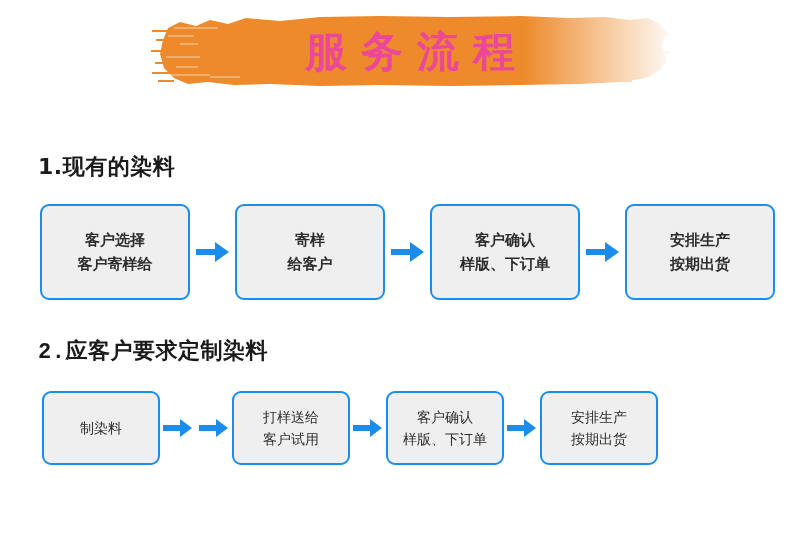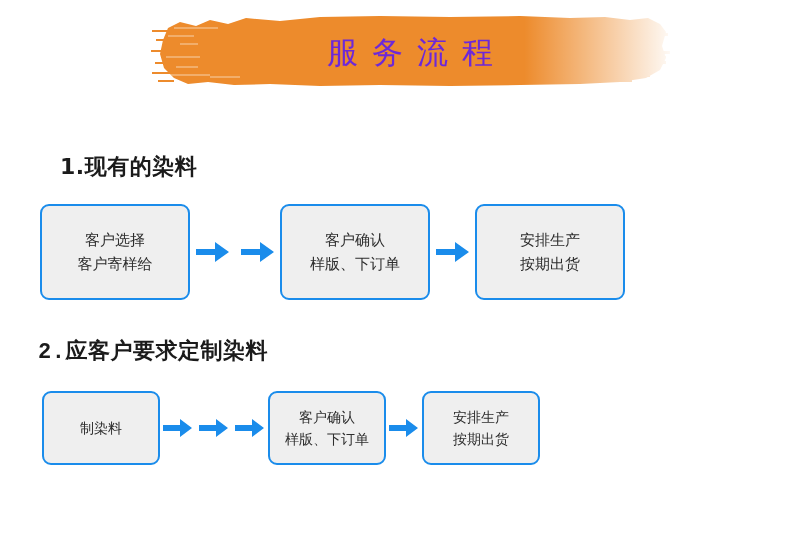--- a/index.html
+++ b/index.html
@@ -32,53 +32,54 @@
     display: block;
   }
   .banner-title {
     position: absolute;
     left: 0; top: 0;
     width: 520px;
     height: 90px;
     display: flex;
     align-items: center;
     justify-content: center;
-    color: #6d28d9;
-    font-size: 31px;
-    font-weight: normal;
+    color: #ec4899;
+    font-size: 42px;
+    font-weight: bold;
     letter-spacing: 14px;
     text-indent: 14px;
     line-height: 1;
     padding-top: 2px;
     box-sizing: border-box;
     white-space: nowrap;
   }
 
   
   .section-heading {
     position: absolute;
     left: 38px;
     font-size: 22px;
     font-weight: bold;
     color: #1b1b1b;
     letter-spacing: 0.5px;
     white-space: nowrap;
   }
-  #heading-1 { top: 152px; margin-left: 22px; }
+  #heading-1 { top: 152px; }
   #heading-2 { top: 336px; font-family: Liberation Mono, monospace; }
 
   
   .flow-row {
     position: absolute;
     display: flex;
     align-items: center;
   }
   #flow-row-1 {
     left: 40px;
     top: 204px;
+    font-weight: bold;
   }
   #flow-row-2 {
     left: 42px;
     top: 391px;
   }
 
   .flow-box {
     background: #efefef;
     border: 2px solid #1a8ceb;
     border-radius: 9px;
@@ -190,20 +191,24 @@
     <span class="line">客户选择</span>
     <span class="line">客户寄样给</span>
   </div>
 
   <div class="flow-arrow">
     <svg width="34" height="26" viewBox="0 0 34 26">
       <path d="M0,10 L19,10 L19,3 L33,13 L19,23 L19,16 L0,16 Z" fill="#1a8ceb"></path>
     </svg>
   </div>
 
+  <div class="flow-box">
+    <span class="line">寄样</span>
+    <span class="line">给客户</span>
+  </div>
 
   <div class="flow-arrow">
     <svg width="34" height="26" viewBox="0 0 34 26">
       <path d="M0,10 L19,10 L19,3 L33,13 L19,23 L19,16 L0,16 Z" fill="#1a8ceb"></path>
     </svg>
   </div>
 
   <div class="flow-box">
     <span class="line">客户确认</span>
     <span class="line">样版、下订单</span>
@@ -235,20 +240,24 @@
     </svg>
   </div>
 
 
   <div class="flow-arrow">
     <svg width="30" height="24" viewBox="0 0 30 24">
       <path d="M0,9 L17,9 L17,3 L29,12 L17,21 L17,15 L0,15 Z" fill="#1a8ceb"></path>
     </svg>
   </div>
 
+  <div class="flow-box">
+    <span class="line">打样送给</span>
+    <span class="line">客户试用</span>
+  </div>
 
   <div class="flow-arrow">
     <svg width="30" height="24" viewBox="0 0 30 24">
       <path d="M0,9 L17,9 L17,3 L29,12 L17,21 L17,15 L0,15 Z" fill="#1a8ceb"></path>
     </svg>
   </div>
 
   <div class="flow-box">
     <span class="line">客户确认</span>
     <span class="line">样版、下订单</span>

